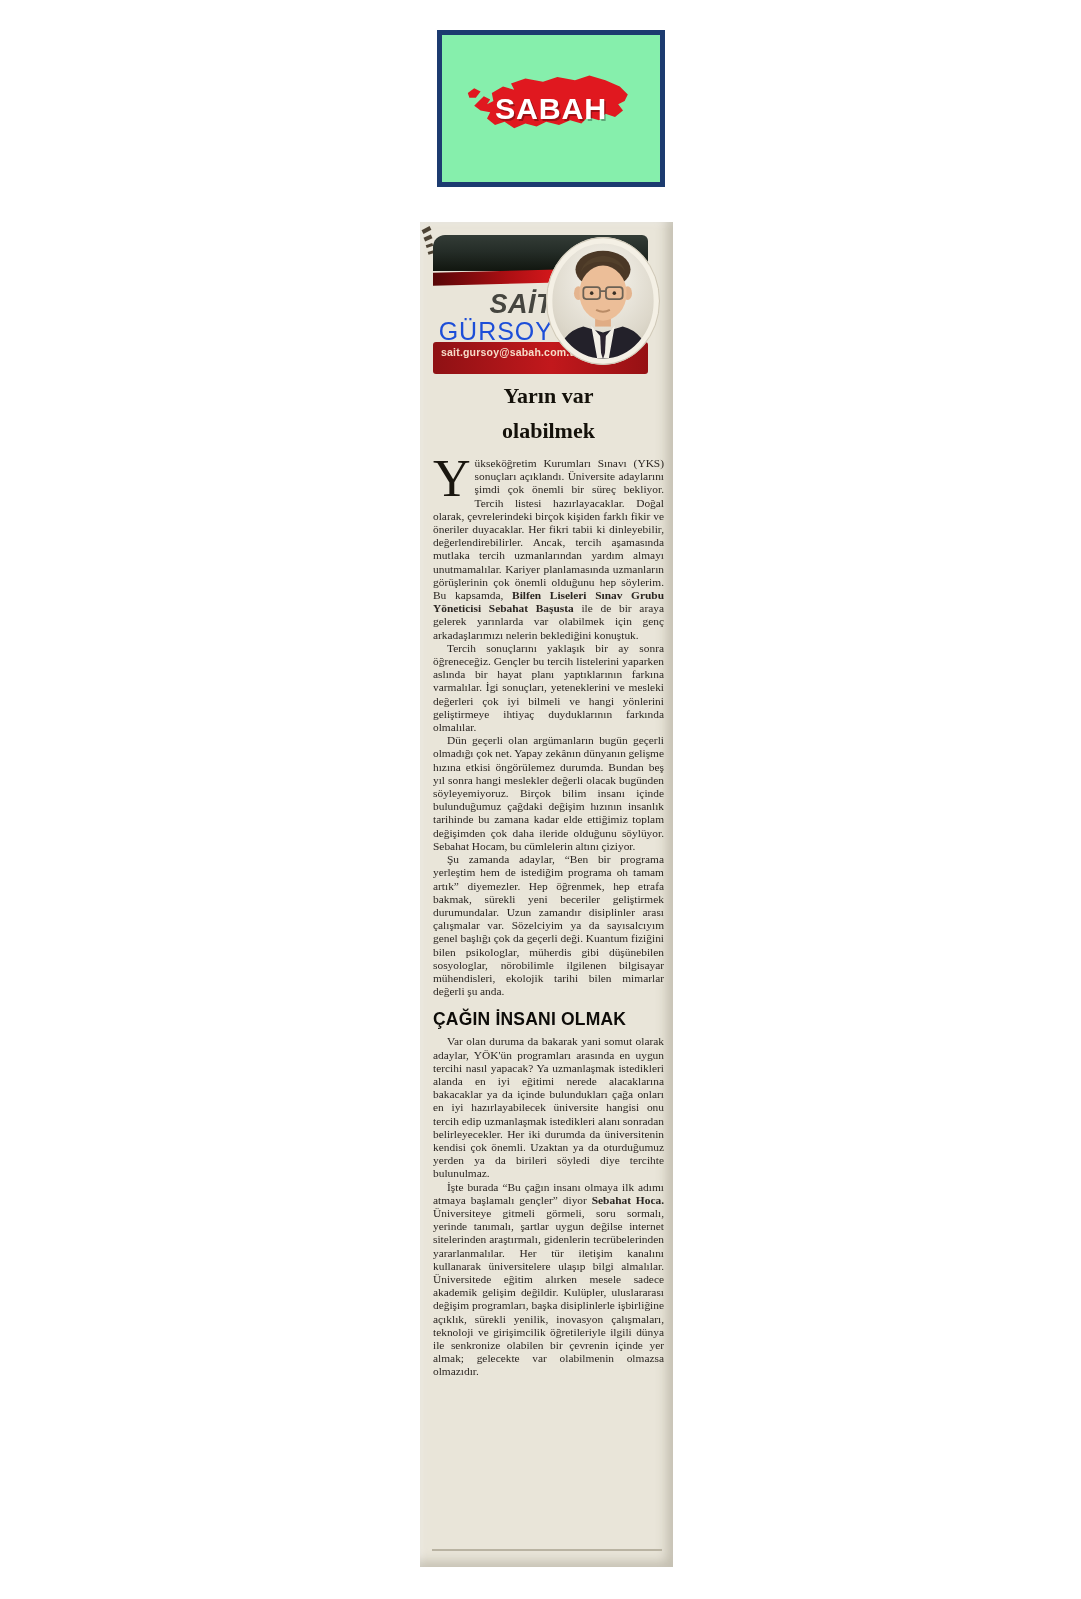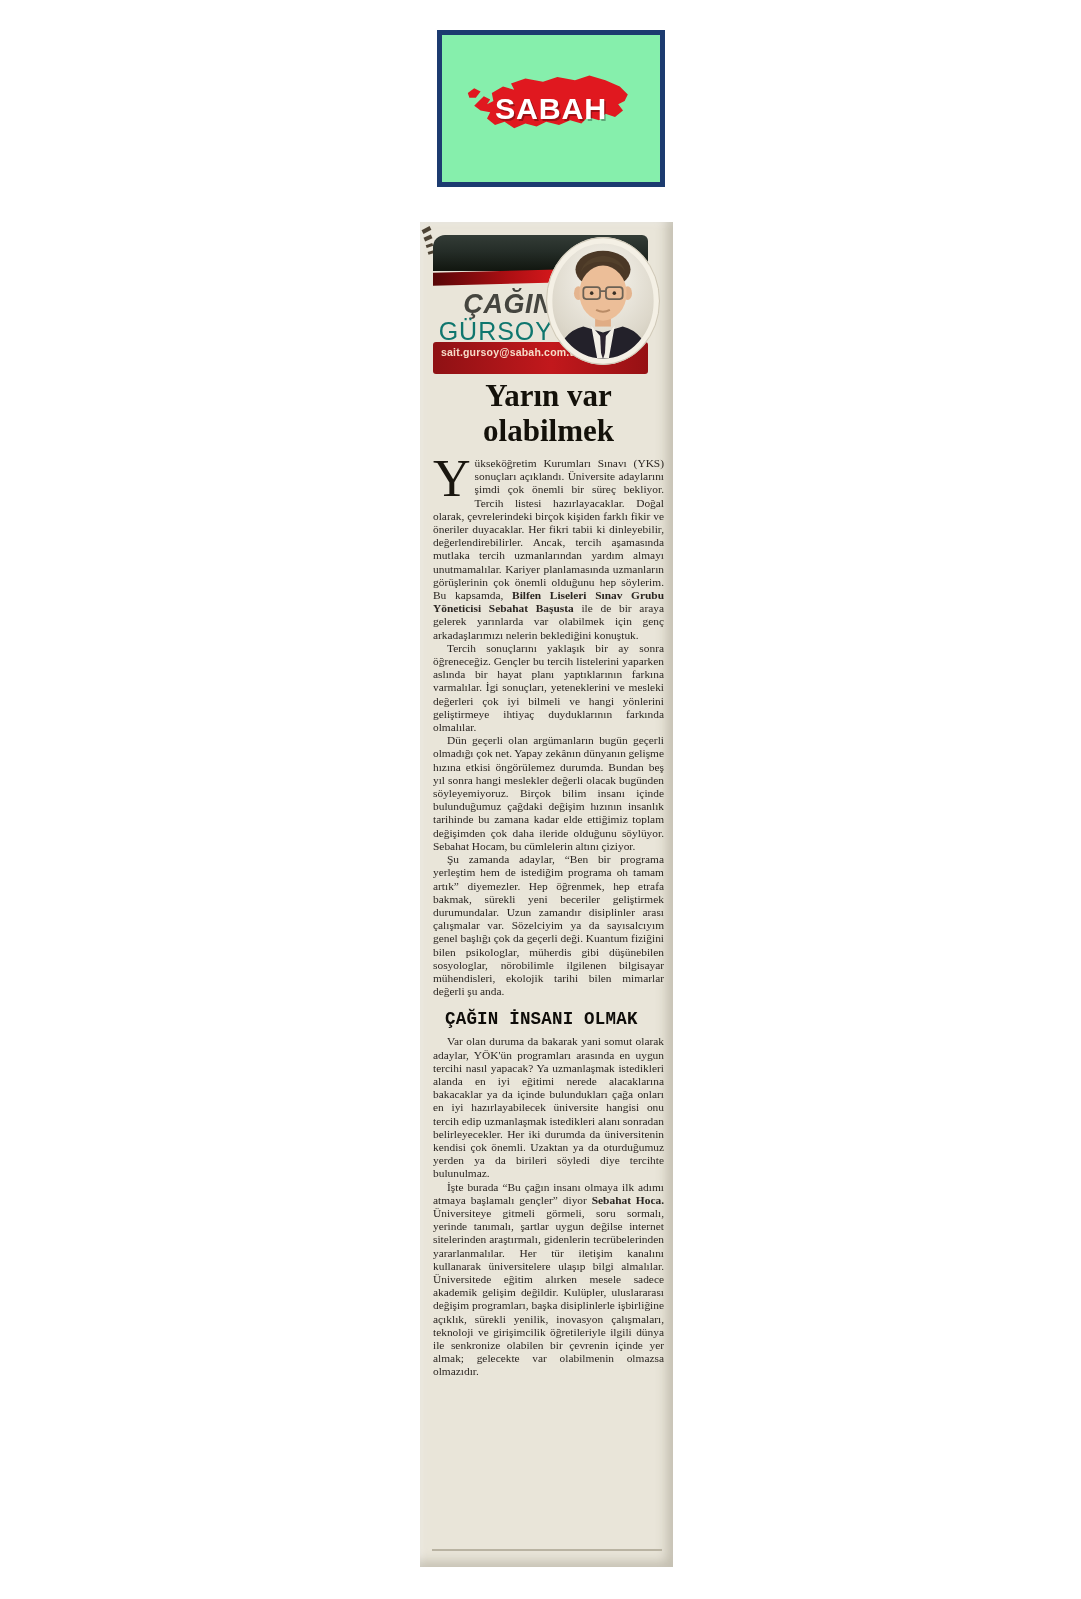--- a/index.html
+++ b/index.html
@@ -44,53 +44,53 @@
     background:linear-gradient(90deg,#570607 0%, #ad0f13 35%, #d2171b 55%, #7b0c0e 100%);
     transform:skewY(-1.4deg);
   }
   .name-block { position:absolute; left:0; top:57px; width:120px; text-align:right; }
   .first-name {
     font-family:"Liberation Sans", sans-serif; font-weight:bold; font-style:italic;
     font-size:27px; line-height:28px; color:#45453f; letter-spacing:0.5px;
   }
   .last-name {
     font-family:"Liberation Sans", sans-serif;
-    font-size:25px; line-height:27px; color:#0f766e; letter-spacing:1px;
+    font-size:25px; line-height:27px; color:#1d4ed8; letter-spacing:1px;
   }
   .email-bar {
     position:absolute; left:0; bottom:0; width:215px; height:32px;
     background:linear-gradient(90deg,#8e1114 0%, #c2181c 55%, #961114 100%);
     border-radius:3px;
     color:#f6dcc8; font-family:"Liberation Sans", sans-serif; font-weight:bold;
     font-size:10.5px; line-height:20px; padding-left:8px; box-sizing:border-box;
     letter-spacing:0.2px;
   }
   .photo-wrap { position:absolute; right:0; top:0; width:118px; height:136px; }
   .photo-wrap svg { width:100%; height:100%; }
 
   
   .article { position:absolute; left:13px; top:156px; width:231px; }
   .title {
-    font-weight:bold; font-size:31px; line-height:35px;
+    font-weight:bold; font-size:22px; line-height:35px;
     text-align:center; color:#14110a; margin:0 0 9px 0;
   }
   p.body {
     font-size:11.4px; line-height:13.2px; text-align:justify;
     color:#2a2521; margin:0; word-spacing:-0.2px;
   }
   p.indent { text-indent:14px; }
   .dropcap {
     float:left; font-size:52px; line-height:42px; height:44px;
     padding:1px 4px 0 0; color:#1a160f;
   }
   .bold { font-weight:bold; }
   .subhead {
-    font-family:Liberation Mono, monospace; font-weight:bold;
+    font-family:Liberation Sans, sans-serif; font-weight:bold;
     font-size:17.5px; line-height:20px; color:#0e0c09;
-    margin:11px 0 6px 12px; letter-spacing:0.2px;
+    margin:11px 0 6px 0; letter-spacing:0.2px;
   }
   .end-rule {
     position:absolute; left:12px; top:1327px; width:230px; height:2px;
     background:#b9b3a2;
   }
 </style>
 </head>
 <body>
 
 <div class="logo-box">
@@ -109,21 +109,21 @@
 
   <div class="edge-mark m1"></div>
   <div class="edge-mark m2"></div>
   <div class="edge-mark m3"></div>
   <div class="edge-mark m4"></div>
 
   <div class="columnist-card">
     <div class="banner"></div>
     <div class="stripe"></div>
     <div class="name-block">
-      <div class="first-name">ÇAĞIN</div>
+      <div class="first-name">SAİT</div>
       <div class="last-name">GÜRSOY</div>
     </div>
     <div class="email-bar">sait.gursoy@sabah.com.tr</div>
 
     <div class="photo-wrap">
       <svg viewBox="0 0 120 136">
         <defs>
           <radialGradient id="pbg" cx="50%" cy="32%" r="80%">
             <stop offset="0%" stop-color="#f8f6f0"></stop>
             <stop offset="65%" stop-color="#ddd8cb"></stop>

